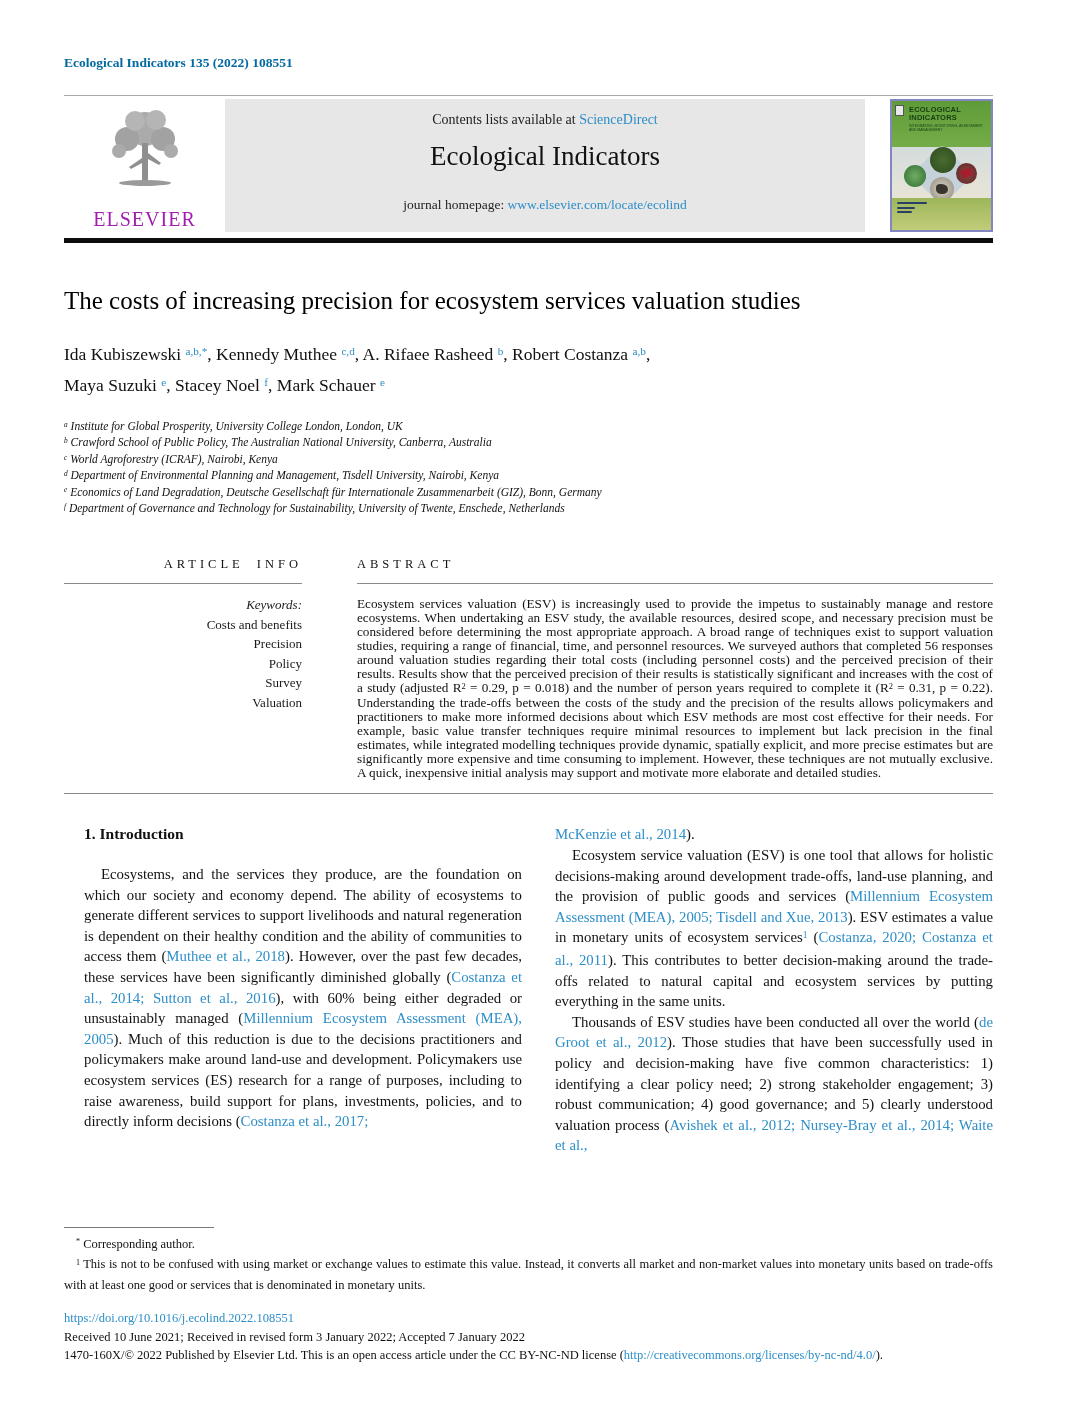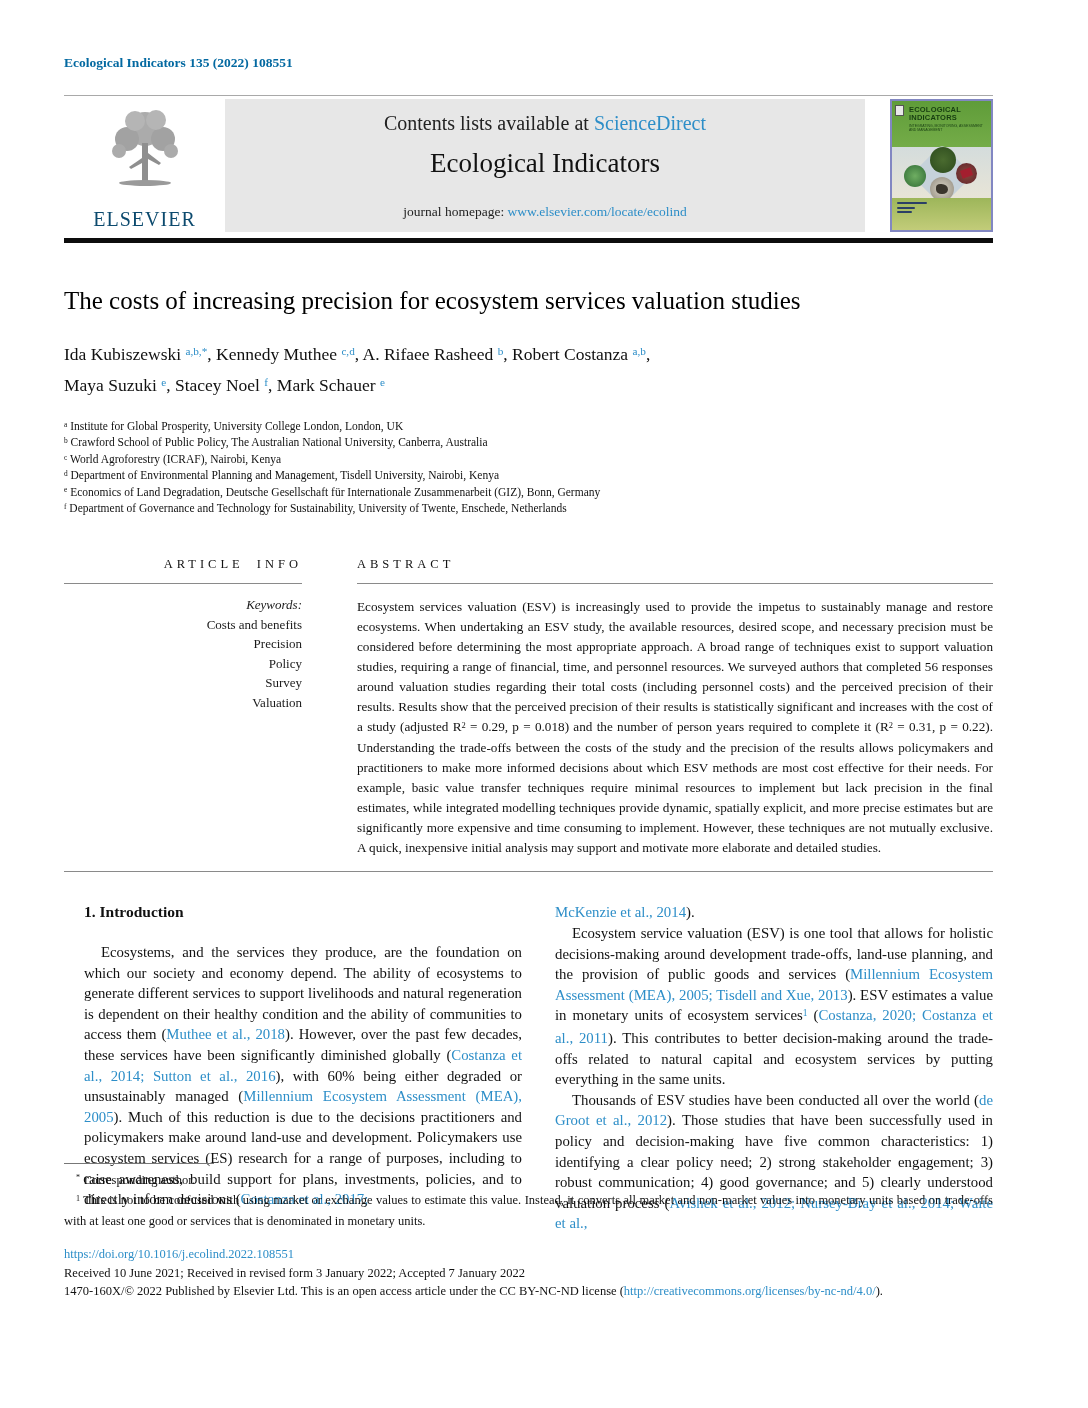--- a/index.html
+++ b/index.html
@@ -5,23 +5,23 @@
   * { margin:0; padding:0; box-sizing:border-box; }
   html,body { background:#ffffff; }
   body { width:1088px; height:1408px; position:relative; font-family:"Liberation Serif", serif; color:#1a1a1a; }
   .content { position:absolute; left:64px; top:0; width:929px; height:1408px; }
 
   .citation { color:#0369a1; font-size:13.5px; padding-top:55px;font-weight:bold; }
   .top-rule { border-top:1.5px solid #a9a9a9; margin-top:24px; }
 
   .banner { display:flex; height:133px; margin-top:3px; }
   .logo-box { width:161px; background:#fff; text-align:center; padding-top:4px; }
-  .logo-box .wordmark { color:#0c4a6e; font-size:20px; letter-spacing:1px; margin-top:1px; }
+  .logo-box .wordmark { color:#a21caf; font-size:20px; letter-spacing:1px; margin-top:1px; }
   .banner-center { width:640px; background:#e7e7e7; text-align:center; padding-top:13px; }
-  .contents-line { font-size:20px; color:#222; }
+  .contents-line { font-size:14px; color:#222; }
   .journal-title { font-size:27px; color:#111; margin-top:13px; font-weight:500; }
   .homepage-line { font-size:13.5px; color:#222; margin-top:25px; }
 
   .cover-box { width:103px; height:133px; margin-left:25px; border:2px solid #8287c2; background:#6aa83f; position:relative; overflow:hidden; }
   .cover-head { padding:5px 4px 0 4px; position:relative; height:46px; background:linear-gradient(#5f9c39,#74ac48); }
   .cover-logo-sq { position:absolute; left:3px; top:4px; width:9px; height:11px; background:#e8e8e8; border:0.5px solid #555; }
   .cover-title { margin-left:13px; font-family:"Liberation Sans",sans-serif; font-weight:bold; font-size:7.5px; line-height:8px; color:#163d10; letter-spacing:0.2px; }
   .cover-sub { margin-left:13px; margin-top:2px; font-family:"Liberation Sans",sans-serif; font-size:3.5px; line-height:4px; color:#1d4416; }
   .cover-photo { position:absolute; top:46px; left:0; right:0; height:55px; background:linear-gradient(#d4dcdc,#e9e5d6); }
   .cover-ring { position:absolute; left:50%; top:50%; transform:translate(-50%,-50%); width:44px; height:44px; background:#c6d2da; border-radius:6px; transform:translate(-50%,-50%) rotate(45deg); }
@@ -33,43 +33,43 @@
   .c4 { width:24px; height:24px; left:38px; top:30px; background:radial-gradient(#d8d2c4,#8f897c); }
   .c4::after { content:""; position:absolute; left:6px; top:7px; width:12px; height:10px; background:#3a352c; border-radius:40% 60% 50% 50%; }
   .cover-foot { position:absolute; bottom:0; left:0; right:0; height:32px; background:linear-gradient(#9db65a,#c2cc79); padding:4px 0 0 5px; }
   .cover-foot .bar { height:2px; background:#2a3f66; margin-bottom:2.5px; border-radius:1px; }
   .b1 { width:30px; } .b2 { width:18px; } .b3 { width:15px; }
 
   .black-rule { height:5px; background:#0d0d0d; margin-top:6px; }
 
   .article-title { font-size:25px; color:#000000; margin-top:44px; font-weight:normal; }
   .authors { font-size:17.5px; margin-top:25px; line-height:29px; color:#111; }
-  .affiliations { margin-top:17px; font-size:11.5px; line-height:15.4px; color:#111; }
+  .affiliations { margin-top:17px; font-size:11.5px; font-style:italic; line-height:15.4px; color:#111; }
 
   .sup { font-size:64%; position:relative; top:-0.45em; }
   .lnk { color:#2d8ec8; }
 
   .info-grid { display:flex; margin-top:40px; }
   .info-left { width:238px;text-align:right; }
   .info-right { width:636px; margin-left:55px; }
   .info-heading { font-size:12.5px; letter-spacing:4px; word-spacing:6px; color:#111; padding-bottom:11px; border-bottom:1px solid #8a8a8a; font-weight:normal; }
   .keywords { margin-top:11px; font-size:13px; line-height:19.5px; }
   .keywords-label { font-style:italic; }
-  .abstract-body { margin-top:13px; font-size:13.2px; line-height:20px; text-align:justify; color:#111; }
+  .abstract-body { margin-top:13px; font-size:13.2px; line-height:14px; text-align:justify; color:#111; }
 
   .section-rule { border-top:1px solid #8a8a8a; margin-top:13px; }
 
   .columns { display:flex; margin-top:30px;margin-left:20px; }
   .col { width:448px; font-size:14.8px; line-height:20.6px; text-align:justify; color:#111; }
   .col-right { margin-left:33px; }
   .section-heading { font-size:15.5px; font-weight:bold; text-align:left; margin-bottom:19px; }
   .p { text-indent:17px; }
   .p.noindent { text-indent:0; }
 
-  .foot-block { position:absolute; left:0; top:1163px; width:929px; }
+  .foot-block { position:absolute; left:0; top:1227px; width:929px; }
   .foot-rule { width:150px; border-top:1px solid #777; margin-bottom:7px; }
   .footnote { font-size:12.5px; line-height:18.4px; text-align:justify; text-indent:12px; color:#111; }
   .bottom-block { margin-top:15px; font-size:12.5px; line-height:18.4px; color:#111; }
   .doi a, .doi { color:#2d8ec8; text-decoration:none; }
 
   svg .treefill { fill:#a8a8a8; }
 </style>
 </head>
 <body>
 

